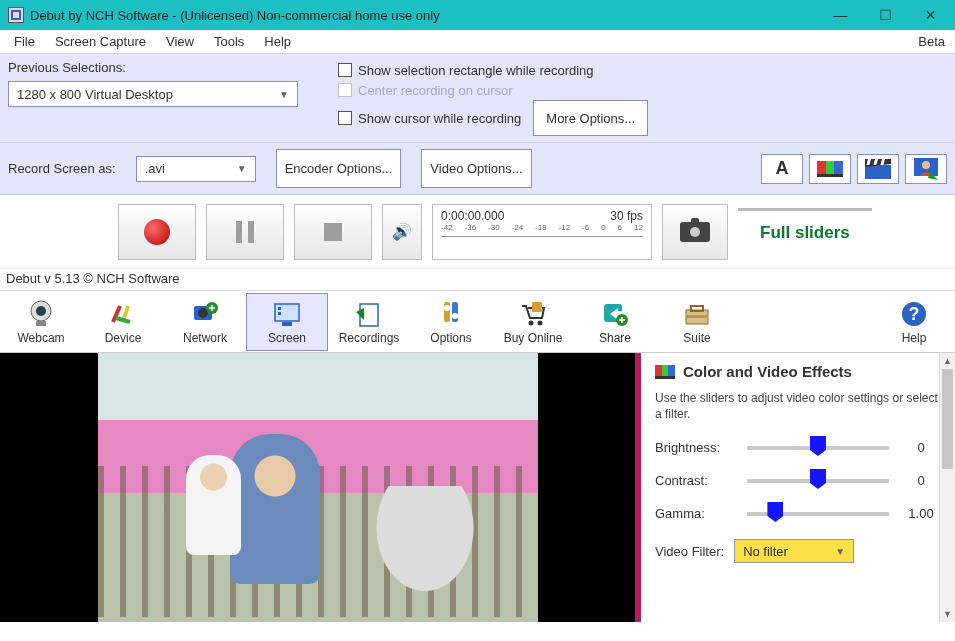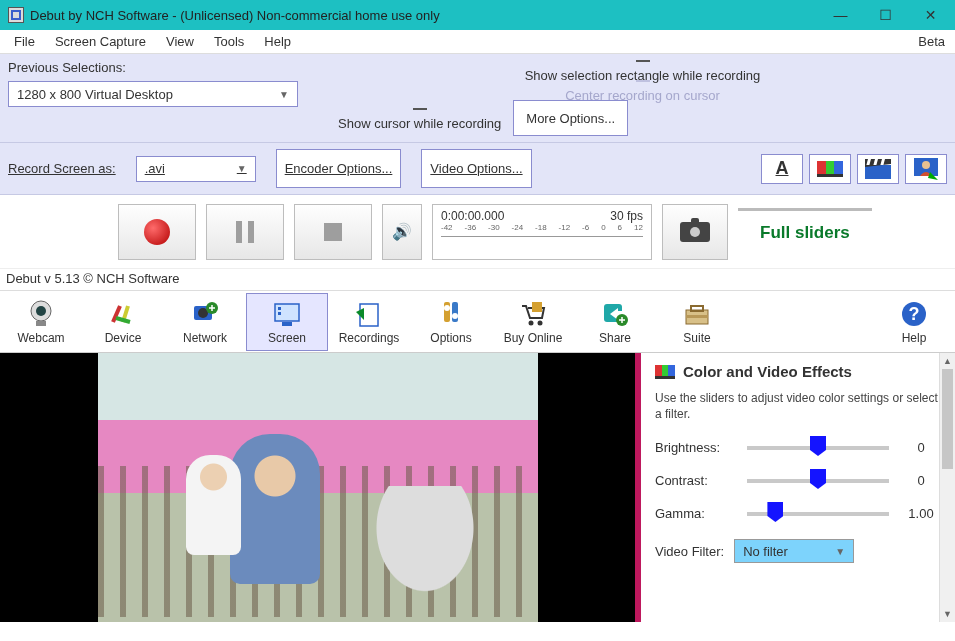--- a/index.html
+++ b/index.html
@@ -20,28 +20,28 @@
   .menubar .beta { padding: 0 10px; color: #333; }
 
   
   .options-panel { background: #e3e5f8; border-bottom: 1px solid #c6c9e4; padding: 6px 8px; display: flex; gap: 0; position: relative; }
   .opt-col { display: flex; flex-direction: column; }
   .opt-label { font-size: 13px; color: #333; margin-bottom: 6px; }
   .iconbtns { display: flex; gap: 10px; }
   .iconbtn { width: 45px; height: 38px; border: 1px solid #8a8ccf; background: #fff; display: flex; align-items: center; justify-content: center; }
   .selectwide { height: 26px; background: #fff; border: 1px solid #8a8ccf; display: flex; align-items: center; padding: 0 8px; font-size: 13px; justify-content: space-between; width: 290px; }
   .chev { font-size: 10px; color: #666; }
-  .checkrow { display: flex; align-items: center; gap: 6px; font-size: 13px; color: #333; height: 20px; flex-direction: column; }
+  .checkrow { display: flex; align-items: center; gap: 6px; font-size: 13px; color: #333; height: 20px; }
   .checkrow.dis { color: #a5a7cc; }
   .chk { width: 14px; height: 14px; border: 1px solid #555; background: #fff; }
   .chk.dis { border-color: #bfc1e0; }
   .morebtn { height: 36px; background: #fff; border: 1px solid #8a8ccf; padding: 0 12px; font-size: 13px; display: inline-flex; align-items: center; }
 
   
-  .recordrow { background: #e3e5f8; display: flex; align-items: center; padding: 6px 8px; gap: 20px; border-bottom: 1px solid #c6c9e4; text-decoration: underline; }
+  .recordrow { background: #e3e5f8; display: flex; align-items: center; padding: 6px 8px; gap: 20px; border-bottom: 1px solid #c6c9e4; }
   .recordrow .selnarrow { width: 120px; height: 26px; background: #fff; border: 1px solid #8a8ccf; display: flex; align-items: center; padding: 0 8px; justify-content: space-between; }
   .btnwide { height: 39px; background: #fff; border: 1px solid #8a8ccf; padding: 0 8px; font-size: 13px; display: inline-flex; align-items: center; }
   .iconbar { display: flex; margin-left: auto; gap: 6px; }
   .sqicon { width: 42px; height: 30px; border: 1px solid #8a8ccf; background: #fff; display: flex; align-items: center; justify-content: center; font-weight: bold; font-size: 18px; font-family: serif; }
 
   
   .playrow { background: #fff; height: 74px; display: flex; align-items: center; padding: 6px 8px; gap: 10px; border-bottom: 1px solid #eee; }
   .bigbtn { width: 78px; height: 56px; border: 1px solid #bdbdbd; background: linear-gradient(#fefefe,#e7e7e7); display: flex; align-items: center; justify-content: center; }
   .recdot { width: 26px; height: 26px; border-radius: 50%; background: radial-gradient(circle at 35% 35%, #ff6b6b, #b30000); }
   .pausebars { display: flex; gap: 6px; }
@@ -81,21 +81,21 @@
   .effects .header { display: flex; align-items: center; gap: 8px; font-weight: bold; font-size: 15px; margin-bottom: 10px; }
   .rgbblock { width: 20px; height: 14px; background: linear-gradient(90deg, #d33 0 33%, #3c3 33% 66%, #36d 66%); border-bottom: 3px solid #333; }
   .effects .desc { font-size: 12px; color: #444; margin-bottom: 18px; line-height: 1.35; }
   .srow { display: flex; align-items: center; margin-bottom: 18px; font-size: 13px; }
   .srow .slabel { width: 80px; }
   .srow .strack { flex: 1; height: 4px; background: #c9c9c9; position: relative; margin: 0 12px; }
   .srow .thumb { position: absolute; top: -10px; width: 16px; height: 20px; background: #1414ff; left: 50%; transform: translateX(-50%); clip-path: polygon(0 0, 100% 0, 100% 70%, 50% 100%, 0 70%); }
   .srow .thumb.g { left: 20%; }
   .srow .sval { width: 40px; text-align: center; }
   .filtrow { display: flex; align-items: center; gap: 10px; font-size: 13px; }
-  .filtrow .fsel { height: 24px; border: 1px solid #999; background: #7dd3fc; display: flex; align-items: center; padding: 0 8px; justify-content: space-between; width: 120px; }
+  .filtrow .fsel { height: 24px; border: 1px solid #999; background: #fde047; display: flex; align-items: center; padding: 0 8px; justify-content: space-between; width: 120px; }
   .scrollbar-v { position: absolute; right: 0; top: 0; bottom: 0; width: 16px; background: #f0f0f0; border-left: 1px solid #ddd; }
   .scrollbar-v .arrow { height: 16px; display: flex; align-items: center; justify-content: center; font-size: 9px; color: #666; }
   .scrollbar-v .thumbv { position: absolute; top: 16px; left: 2px; right: 2px; height: 100px; background: #c6c6c6; }
 
   
   .ico-selection { width: 22px; height: 18px; border: 1px dashed #333; position: relative; }
   .ico-selection::after { content: "+"; position: absolute; right: -4px; bottom: -6px; font-size: 11px; font-weight: bold; }
   .ico-monitor { width: 22px; height: 16px; border: 2px solid #333; background: repeating-linear-gradient(45deg, #333 0 2px, transparent 2px 4px); position: relative; }
   .ico-fullscreen { width: 22px; height: 18px; border: 1px solid #333; position: relative; }
   .ico-fullscreen::before, .ico-fullscreen::after { content: "↘"; position: absolute; font-size: 9px; }

